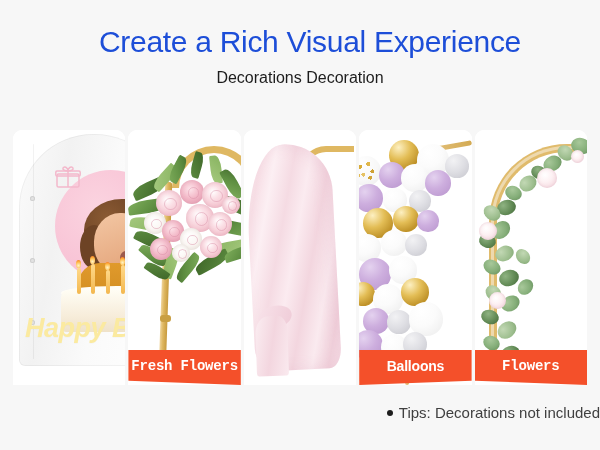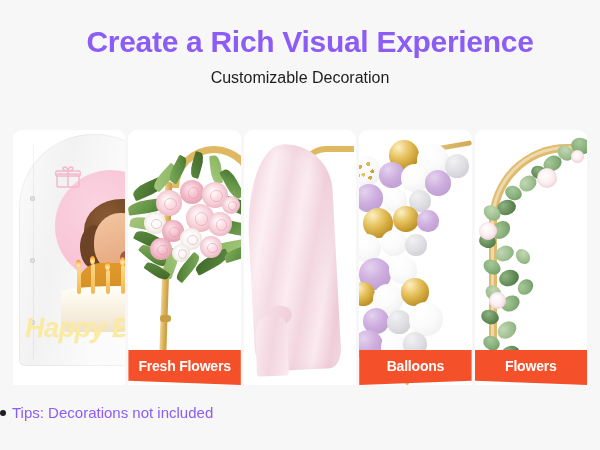--- a/index.html
+++ b/index.html
@@ -18,22 +18,22 @@
   }
 
   
   .header {
     padding-top: 26px;
     text-align: center;
   }
 
   .title {
     font-size: 30px;
-    font-weight: bold;
-    color: #8b5cf6;
+    font-weight: normal;
+    color: #1d4ed8;
     letter-spacing: -0.3px;
     line-height: 1.05;
     margin-left: 20px;
   }
 
   .subtitle {
     margin-top: 11px;
     font-size: 16px;
     color: #1d1d1d;
     font-weight: normal;
@@ -75,40 +75,41 @@
     height: 35px;
     background: #f4502a;
     display: flex;
     align-items: center;
     justify-content: center;
     clip-path: polygon(0 0, 100% 0, 100% 88%, 0 100%);
   }
 
   .label-band.slant-r {
     clip-path: polygon(0 0, 100% 0, 100% 100%, 0 88%);
+    font-family: Liberation Mono, monospace;
   }
 
   .label-text {
     color: #ffffff;
     font-size: 14px;
     font-weight: bold;
     letter-spacing: -0.2px;
     margin-bottom: 3px;
     white-space: nowrap;
   }
 
   
   .tips {
     position: absolute;
     top: 404px;
     left: 0;
     right: 0;
-    text-align: left;
+    text-align: right;
     font-size: 15px;
-    color: #8b5cf6;
+    color: #404040;
   }
   .tips .dot {
     display: inline-block;
     width: 6px; height: 6px;
     border-radius: 50%;
     background: #1d1d1d;
     vertical-align: middle;
     margin-right: 6px;
     margin-bottom: 2px;
   }
@@ -410,21 +411,21 @@
     border-radius: 50%;
     background: radial-gradient(circle at 40% 35%, #ffffff 0%, #fdf1f3 40%, #f6dde3 75%, #eec8d2 100%);
     box-shadow: inset 0 0 3px rgba(200,150,165,.35);
   }
 </style>
 </head>
 <body>
 
 <div class="header">
   <div class="title">Create a Rich Visual Experience</div>
-  <div class="subtitle">Customizable Decoration</div>
+  <div class="subtitle">Decorations Decoration</div>
 </div>
 
 <div class="cards">
 
   <div class="card">
     <div class="card-media">
       <div class="bk-panel"></div>
       <div class="bk-seam"></div>
       <div class="bk-grommet" style="top:66px"></div>
       <div class="bk-grommet" style="top:128px"></div>

